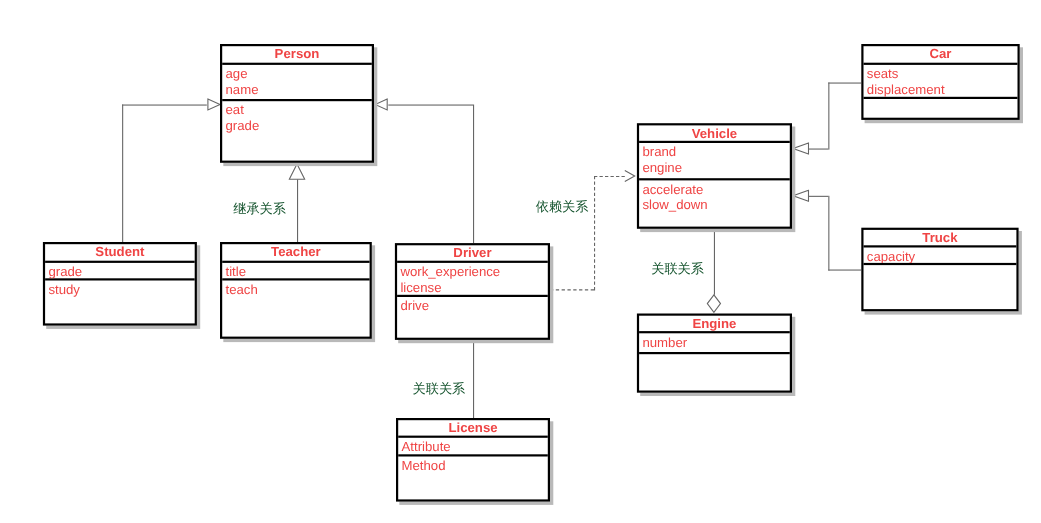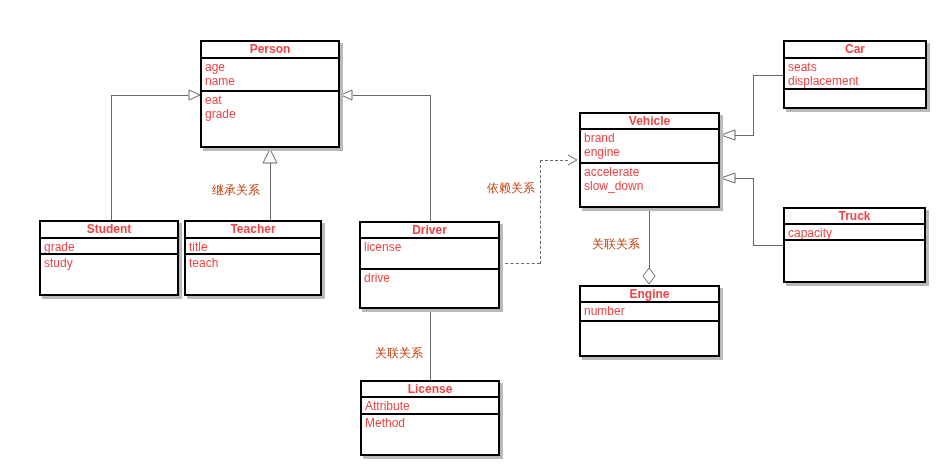--- a/index.html
+++ b/index.html
@@ -10,21 +10,21 @@
   .uml-title{box-sizing:border-box;border-bottom:2px solid #000;font-weight:bold;text-align:center;
              line-height:14px;overflow:hidden;}
   .uml-section{box-sizing:border-box;border-bottom:2px solid #000;padding:1px 0 0 3px;
                line-height:14px;overflow:hidden;}
   .uml-section.last{border-bottom:none;}
   .hline{position:absolute;height:1px;background:#666;}
   .vline{position:absolute;width:1px;background:#666;}
   .dash-h{position:absolute;height:0;border-top:1px dashed #666;}
   .dash-v{position:absolute;width:0;border-left:1px dashed #666;}
   .arrow{position:absolute;}
-  .rel-label{position:absolute;font-size:12px;color:#c2410c;white-space:nowrap;}
+  .rel-label{position:absolute;font-size:12px;color:#14532d;white-space:nowrap;}
 </style>
 </head>
 <body>
 
 <div id="canvas">
 
   <div class="vline" style="left:111px;top:95px;height:125px"></div>
   <div class="hline" style="left:111px;top:95px;width:77px"></div>
   <svg class="arrow" style="left:188px;top:89px" width="13" height="12">
       <polygon points="1,1 12,6 1,11" fill="#fff" stroke="#666" stroke-width="1"></polygon>
@@ -89,33 +89,34 @@
   <div class="uml-class" style="left:39px;top:220px;width:140px;height:76px">
     <div class="uml-title" style="height:17px">Student</div>
     <div class="uml-section" style="height:16px">
       <div>grade</div>
     </div>
     <div class="uml-section last">
       <div>study</div>
     </div>
   </div>
 
-  <div class="uml-class" style="left:184px;top:220px;width:138px;height:76px">
+  <div class="uml-class" style="left:200px;top:220px;width:138px;height:88px">
     <div class="uml-title" style="height:17px">Teacher</div>
     <div class="uml-section" style="height:16px">
       <div>title</div>
     </div>
     <div class="uml-section last">
       <div>teach</div>
     </div>
   </div>
 
   <div class="uml-class" style="left:359px;top:221px;width:141px;height:88px">
     <div class="uml-title" style="height:16px">Driver</div>
     <div class="uml-section" style="height:31px">
+      <div>work_experience</div>
       <div>license</div>
     </div>
     <div class="uml-section last">
       <div>drive</div>
     </div>
   </div>
 
   <div class="uml-class" style="left:360px;top:380px;width:140px;height:76px">
     <div class="uml-title" style="height:16px">License</div>
     <div class="uml-section" style="height:17px">

